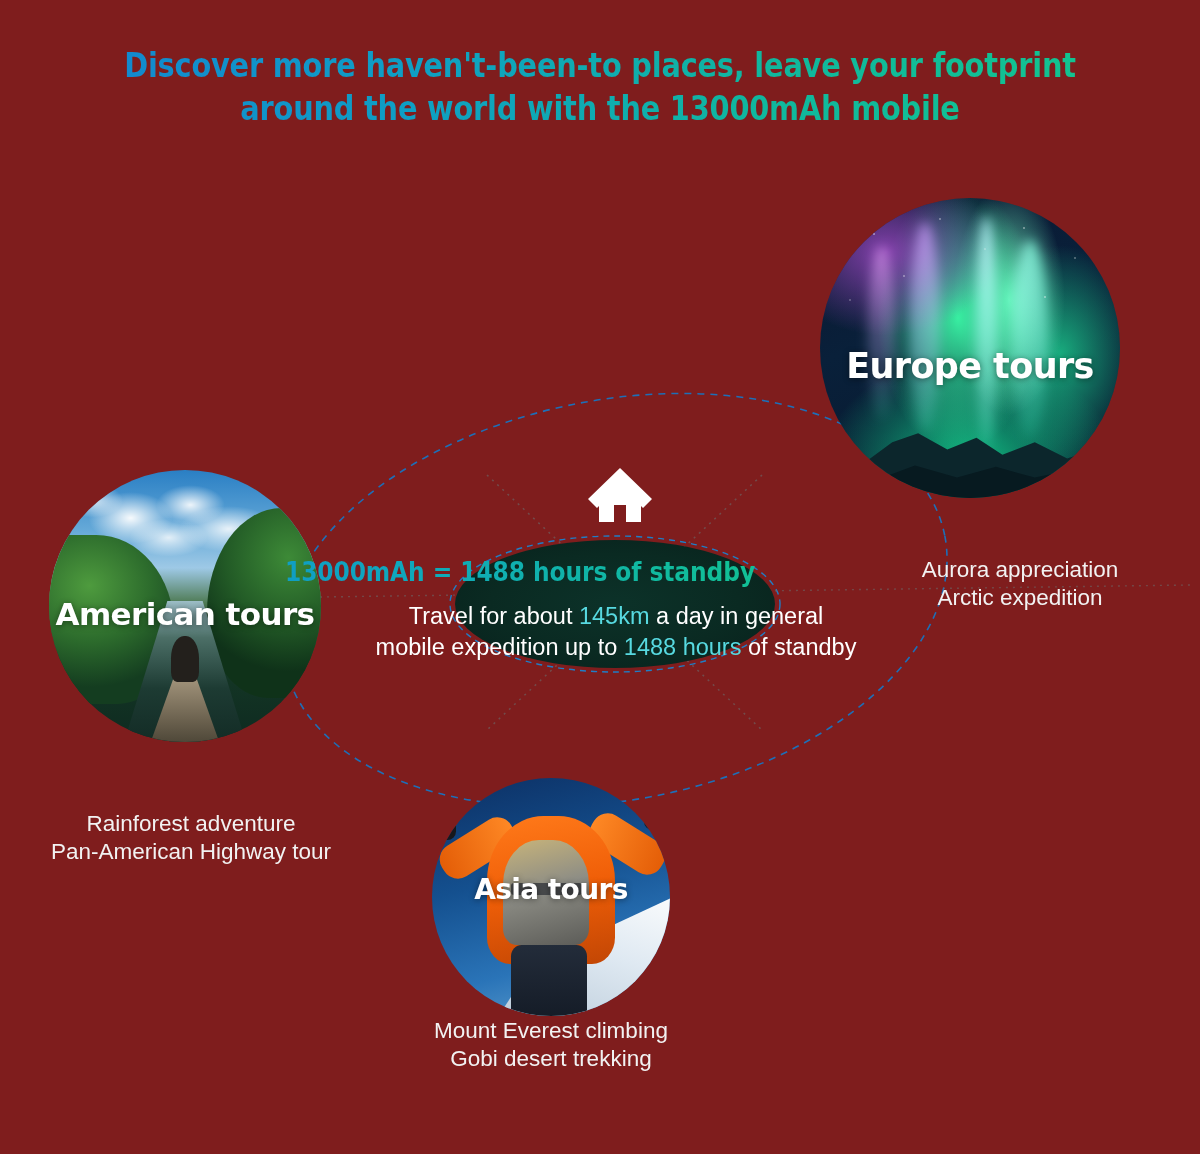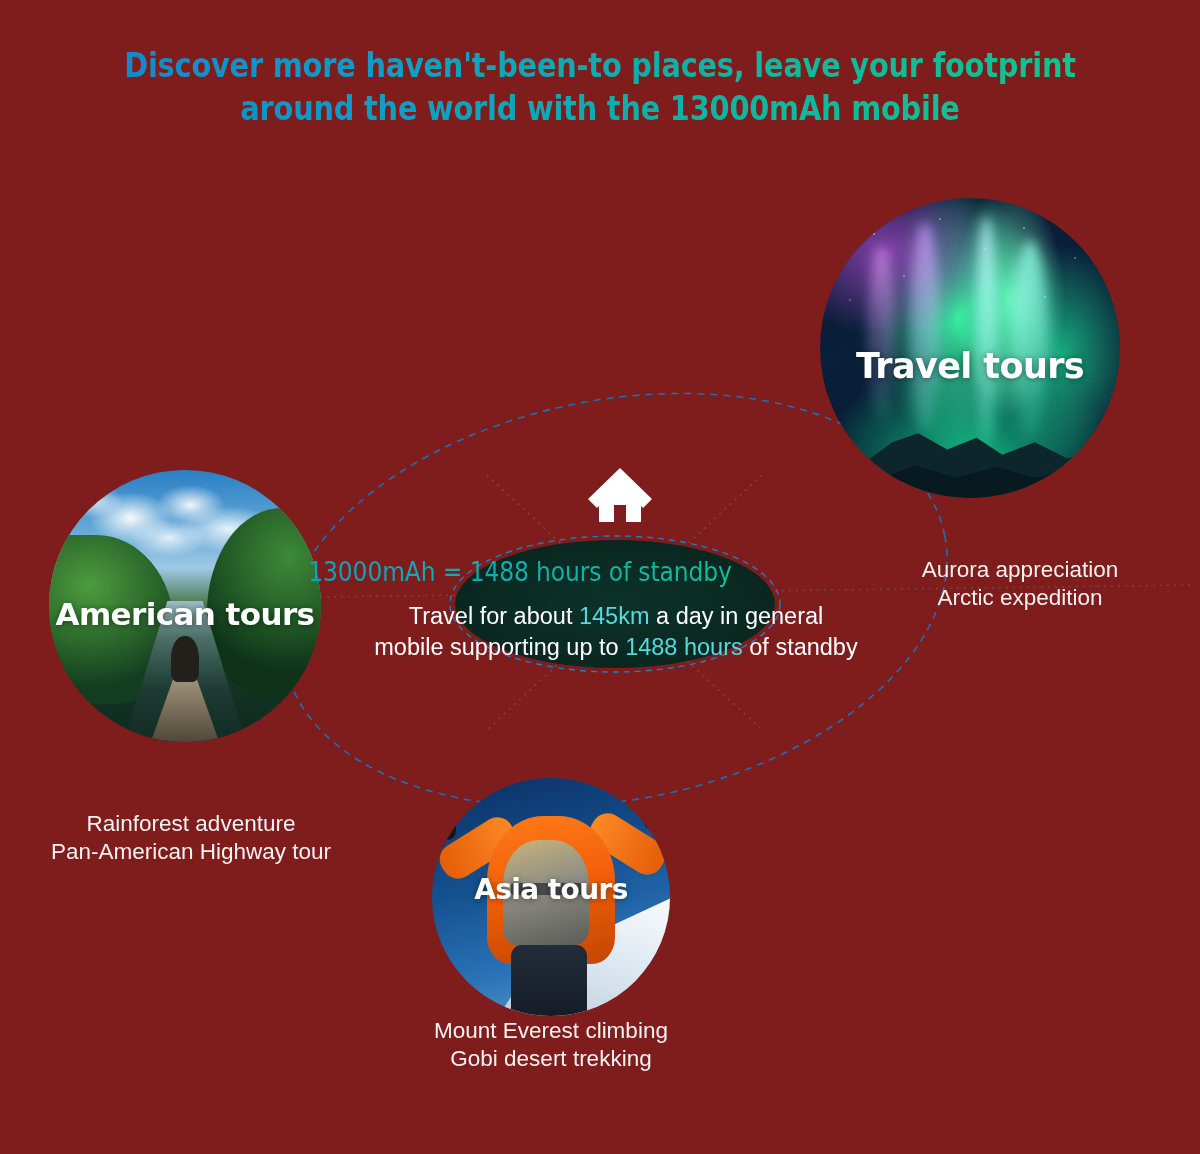--- a/index.html
+++ b/index.html
@@ -217,21 +217,21 @@
     border-radius: 50%;
     background: radial-gradient(ellipse at 50% 50%, #0c3229 0%, #0a2a22 55%, #08201b 100%);
   }
   #home-icon { position: absolute; left: 585px; top: 465px; width: 70px; height: 60px; }
 
   #stat-line {
     position: absolute;
     left: 0; top: 557px; width: 1040px;
     text-align: center;
     font-family: "DejaVu Sans Condensed", "Liberation Sans Narrow", "Liberation Sans", sans-serif;
-    font-weight: 400;
+    font-weight: 700;
     font-size: 26px;
     letter-spacing: -0.1px;
     background: linear-gradient(95deg, #1187d6 0%, #0fa7bd 38%, #11bf97 70%, #14c98a 100%);
     -webkit-background-clip: text;
     background-clip: text;
     color: transparent;
     -webkit-text-fill-color: transparent;
     z-index: 5;
   }
   #body-lines {
@@ -271,21 +271,21 @@
       <div class="art">
         <div class="sky"></div>
         <div class="ray r4"></div>
           <div class="ray r1"></div>
         <div class="ray r2"></div>
           <div class="ray r3"></div>
         <div class="stars"></div>
         <div class="mtn"></div>
           <div class="mtn2"></div>
       </div>
-      <div class="label">Travel tours</div>
+      <div class="label">Europe tours</div>
     </div>
   </div>
   <div class="caption" style="left:860px; top:556px; width:320px;">Aurora appreciation
 Arctic expedition</div>
 
   <div class="node" style="left:49px; top:470px;">
     <div class="circle" id="american-circle">
       <div class="art">
         <div class="skybg"></div>
         <div class="clouds"></div>
@@ -326,16 +326,16 @@
 
   <svg id="home-icon" viewBox="0 0 70 60">
     <path d="M35 3 L67 34 L58 43 L35 20 L12 43 L3 34 Z" fill="#ffffff"></path>
     <path d="M14 38 L35 17 L56 38 L56 57 L41 57 L41 40 L29 40 L29 57 L14 57 Z" fill="#ffffff"></path>
   </svg>
 
   <div id="stat-line">13000mAh = 1488 hours of standby</div>
 
   <div id="body-lines">
     <div><span>Travel for about </span><span class="hl">145km</span><span> a day in general</span></div>
-    <div><span>mobile supporting up to </span><span class="hl">1488 hours</span><span> of standby</span></div>
+    <div><span>mobile expedition up to </span><span class="hl">1488 hours</span><span> of standby</span></div>
   </div>
 
 </div>
 
 </body></html>

